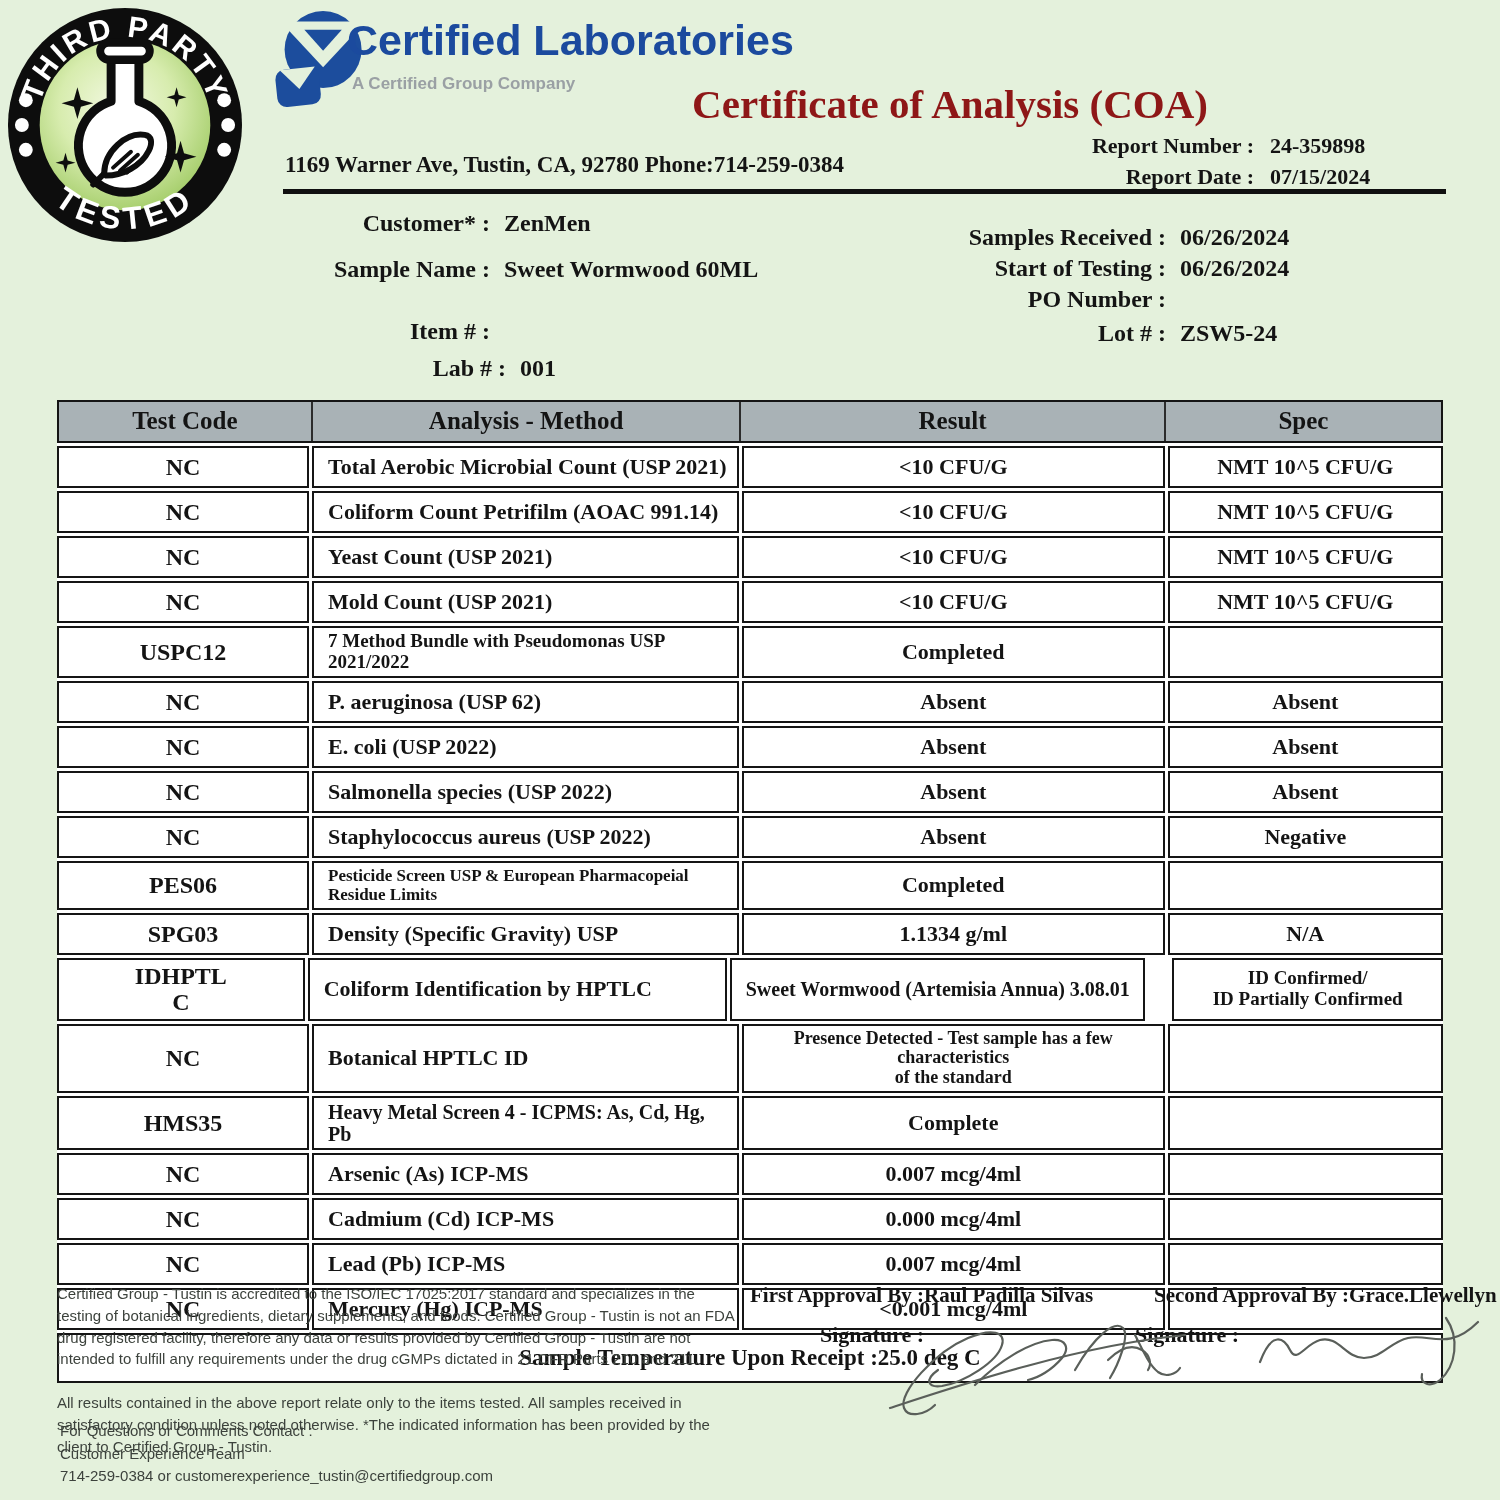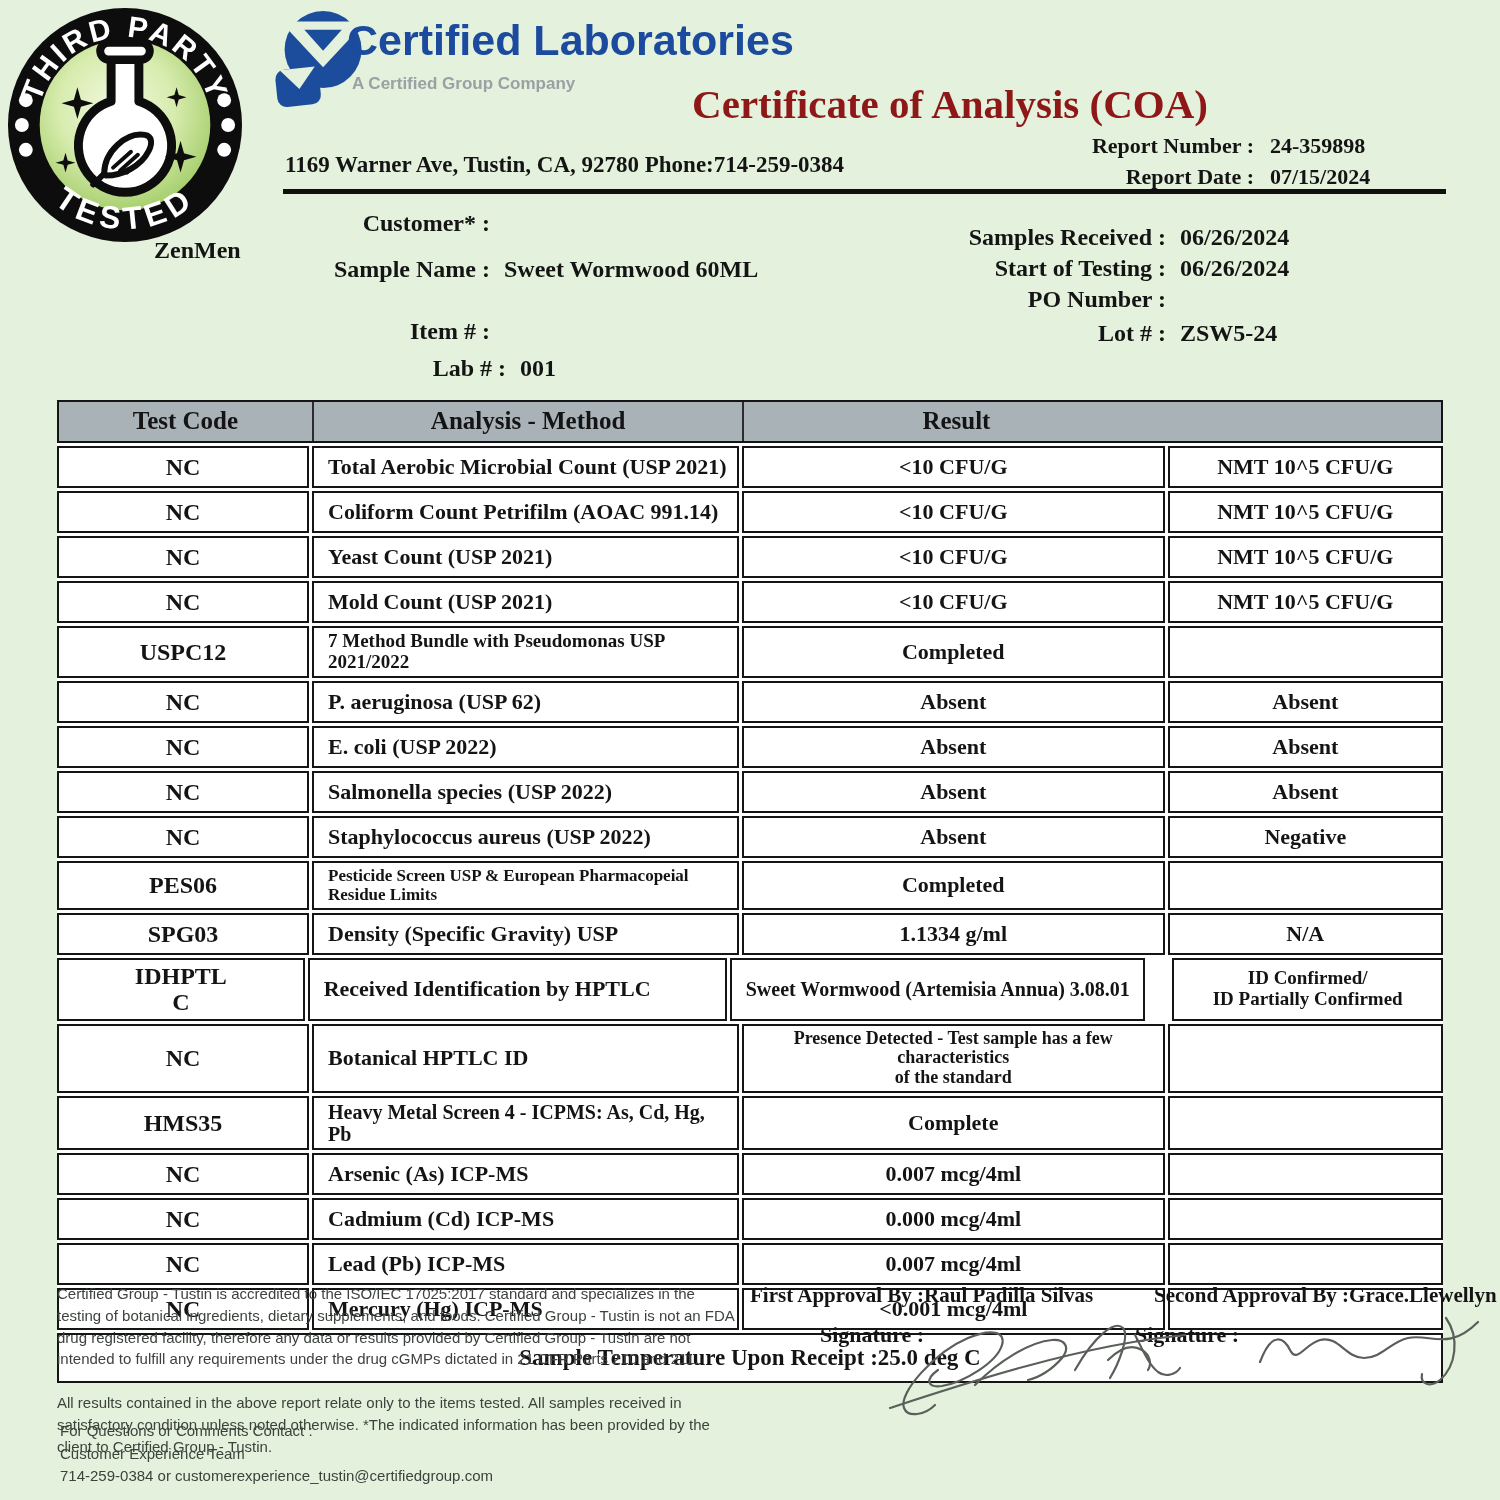--- a/index.html
+++ b/index.html
@@ -151,21 +151,21 @@
     <span class="val">24-359898</span>
   </div>
   <div class="meta-row">
     <span class="lbl">Report Date :</span>
     <span class="val">07/15/2024</span>
   </div>
 </div>
 
 <div class="abs hr-divider"></div>
 
-<div class="abs info-line li-left" style="left:140px;top:210px;flex-direction:column;">
+<div class="abs info-line li-left" style="left:140px;top:210px;">
   <span class="lbl">Customer* :</span>
   <span class="val">ZenMen</span>
 </div>
 <div class="abs info-line li-left" style="left:140px;top:256px;">
   <span class="lbl">Sample Name  :</span>
   <span class="val">Sweet Wormwood 60ML</span>
 </div>
 <div class="abs info-line li-left" style="left:140px;top:318px;">
   <span class="lbl">Item # :</span>
   <span class="val"></span>
@@ -190,20 +190,21 @@
 <div class="abs info-line li-right" style="left:850px;top:320px;">
   <span class="lbl">Lot # :</span>
   <span class="val">ZSW5-24</span>
 </div>
 
 <div class="abs results-table">
   <div class="thead">
     <div class="hcell h-code">Test Code</div>
     <div class="hcell h-method">Analysis - Method</div>
     <div class="hcell h-result">Result</div>
+    <div class="hcell h-spec">Spec</div>
   </div>
   <div class="tbody">
   <div class="trow">
     <div class="cell c-code">NC</div>
     <div class="cell c-method">Total Aerobic Microbial Count (USP 2021)</div>
     <div class="cell c-result">&lt;10 CFU/G</div>
     <div class="cell c-spec">NMT 10^5 CFU/G</div>
   </div>
 
   <div class="trow">
@@ -273,21 +274,21 @@
   <div class="trow">
     <div class="cell c-code">SPG03</div>
     <div class="cell c-method">Density (Specific Gravity) USP</div>
     <div class="cell c-result">1.1334 g/ml</div>
     <div class="cell c-spec">N/A</div>
   </div>
 
   <div class="trow">
     <div class="cell c-code">IDHPTL
 C</div>
-    <div class="cell c-method">Received Identification by HPTLC</div>
+    <div class="cell c-method">Coliform Identification by HPTLC</div>
     <div class="cell c-result">Sweet Wormwood (Artemisia Annua) 3.08.01</div>
     <div class="cell c-spec">ID Confirmed/
 ID Partially Confirmed</div>
   </div>
 
   <div class="trow">
     <div class="cell c-code">NC</div>
     <div class="cell c-method">Botanical HPTLC ID</div>
     <div class="cell c-result">Presence Detected - Test sample has a few characteristics
 of the standard</div>

